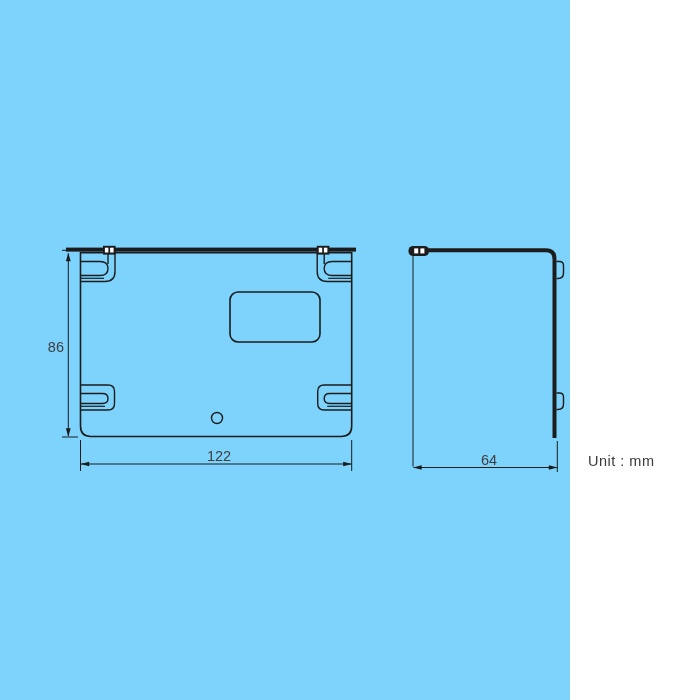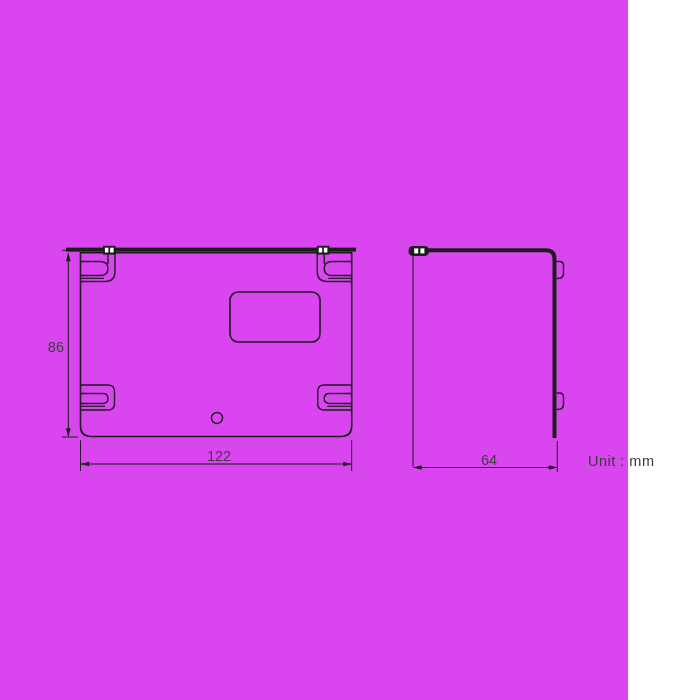--- a/index.html
+++ b/index.html
@@ -6,23 +6,23 @@
     margin: 0;
     padding: 0;
     background: #ffffff;
     width: 700px;
     height: 700px;
     overflow: hidden;
     font-family: "Liberation Sans", sans-serif;
   }
   .canvas {
     position: relative;
-    width: 628px;
+    width: 570px;
     height: 700px;
-    background: #d946ef;
+    background: #7dd3fc;
   }
   svg { display: block; }
   .dim-text {
     font-family: "Liberation Sans", sans-serif;
     font-size: 14.5px;
     fill: #3e3e3e;
     font-weight: 400;
   }
   .unit-text {
     font-family: "Liberation Sans", sans-serif;

